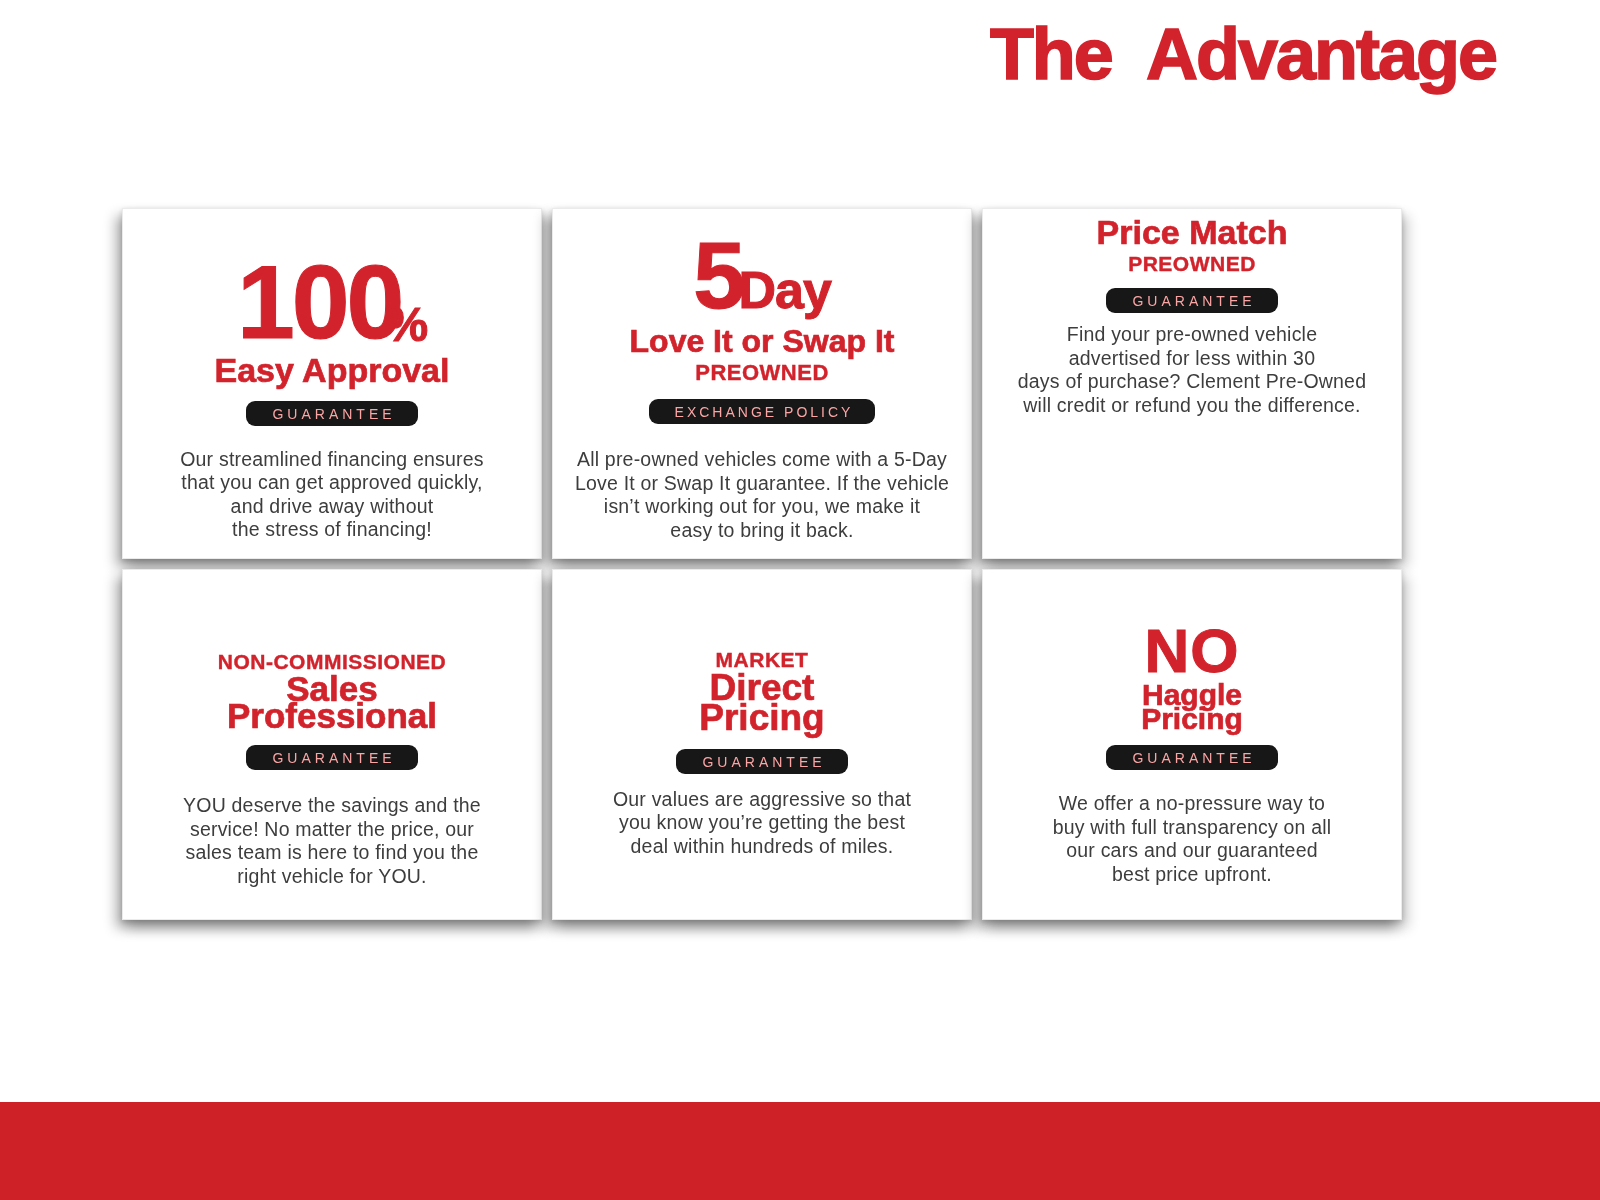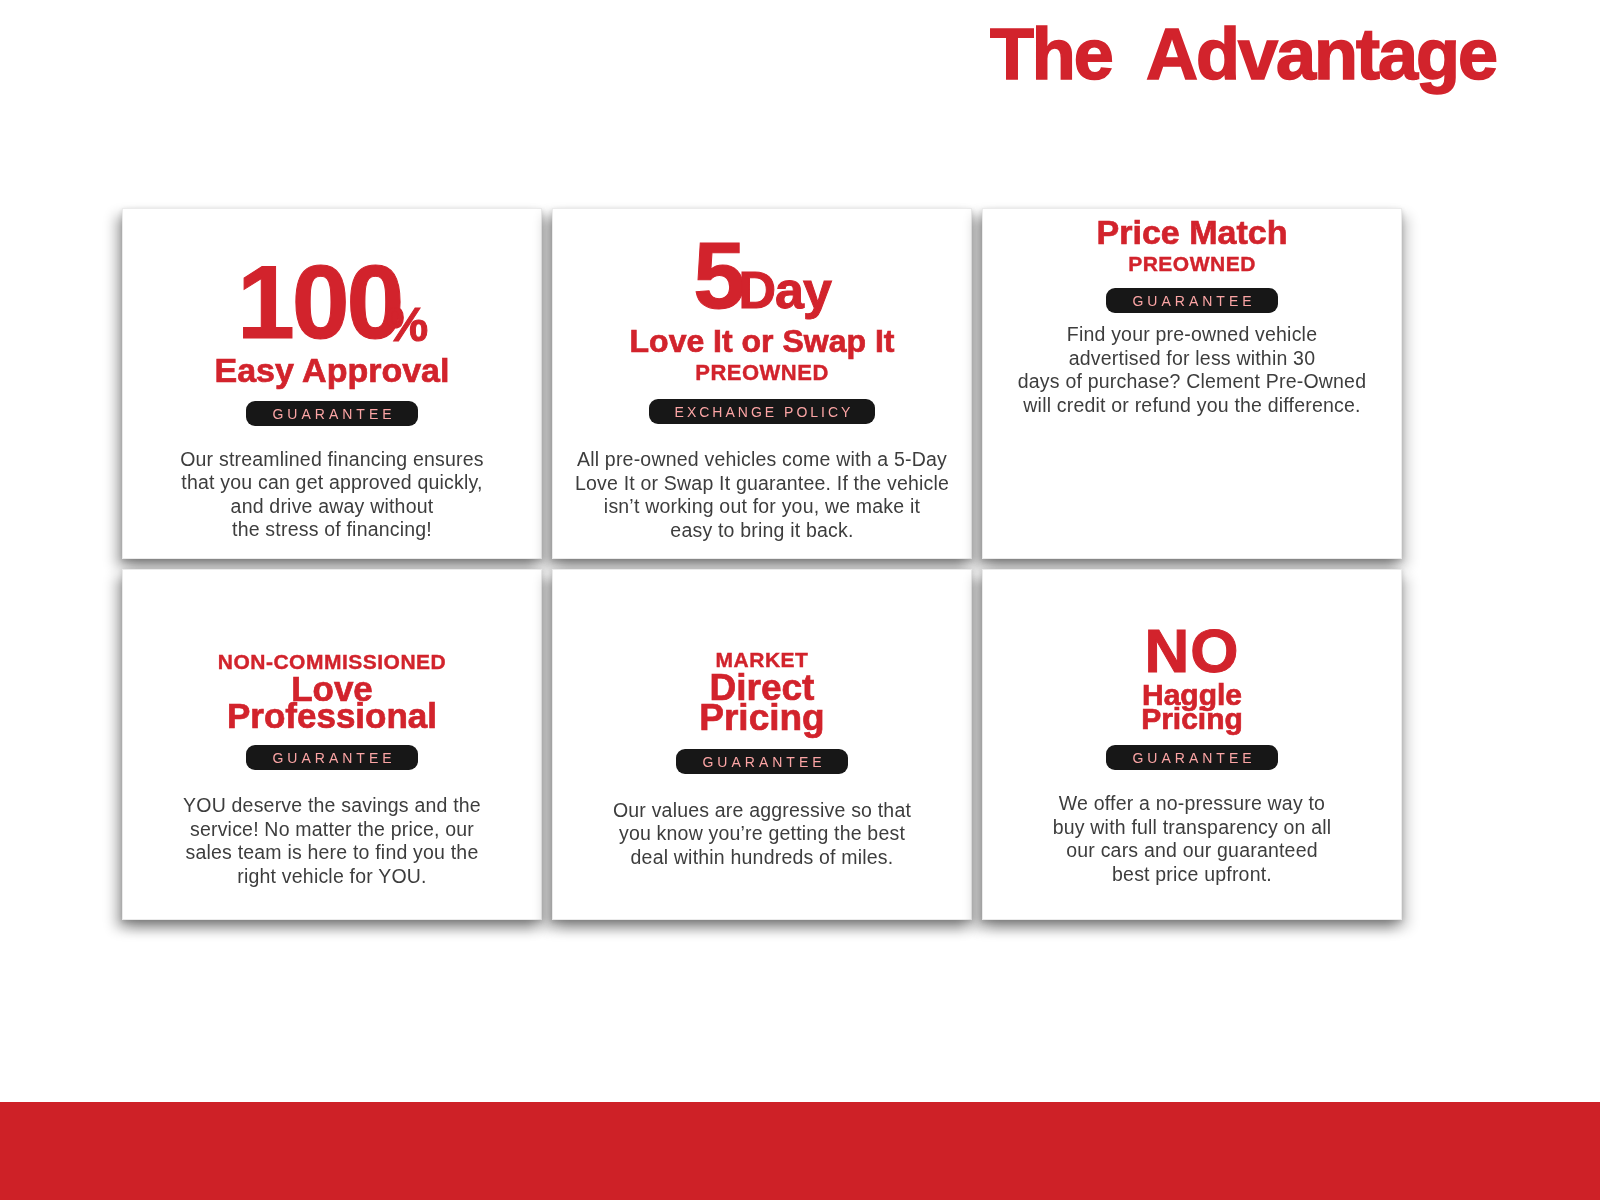--- a/index.html
+++ b/index.html
@@ -105,21 +105,21 @@
   .c3 .body-text { margin-top:10px; }
 
   .c4 .kicker  { margin-top:80px; font-size:21px; }
   .c4 .card-title { margin-top:2px; font-size:35px; line-height:.76; }
   .c4 .badge   { margin-top:16px; }
   .c4 .body-text { margin-top:24px; }
 
   .c5 .kicker  { margin-top:78px; font-size:21px; }
   .c5 .card-title { margin-top:1px; font-size:37px; line-height:.82; }
   .c5 .badge   { margin-top:15px; }
-  .c5 .body-text { margin-top:25px; }
+  .c5 .body-text { margin-top:14px; }
 
   .c6 .bigrow  { margin-top:52px; font-size:62px; letter-spacing:1px; }
   .c6 .card-title { margin-top:4px; font-size:30px; line-height:.79; }
   .c6 .badge   { margin-top:15px; }
   .c6 .body-text { margin-top:22px; }
 
   
   .footer-bar {
     position:absolute;
     left:0; top:1102px;
@@ -162,21 +162,21 @@
     <div class="preowned red">PREOWNED</div>
     <div class="badge">GUARANTEE</div>
     <div class="body-text">Find your pre-owned vehicle
 advertised for less within 30
 days of purchase? Clement Pre-Owned
 will credit or refund you the difference.</div>
   </div>
 
   <div class="card c4">
     <div class="kicker red">NON-COMMISSIONED</div>
-    <div class="card-title red">Love
+    <div class="card-title red">Sales
 Professional</div>
     <div class="badge">GUARANTEE</div>
     <div class="body-text">YOU deserve the savings and the
 service! No matter the price, our
 sales team is here to find you the
 right vehicle for YOU.</div>
   </div>
 
   <div class="card c5">
     <div class="kicker red">MARKET</div>

